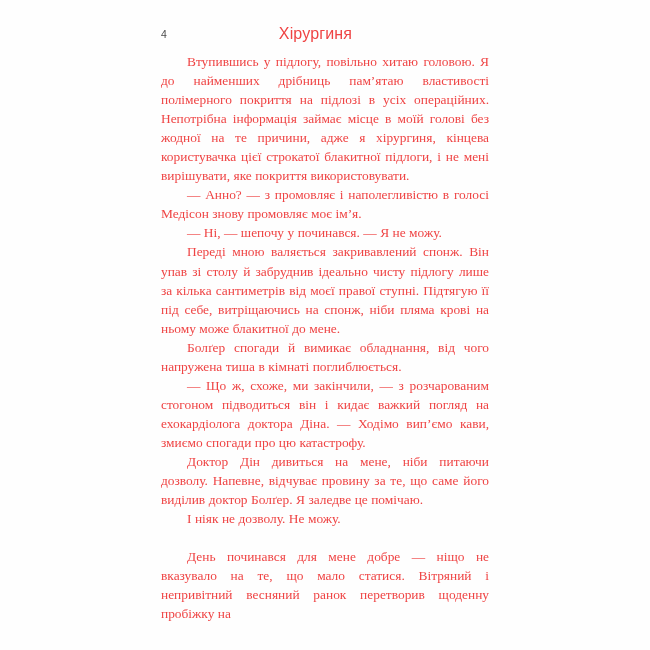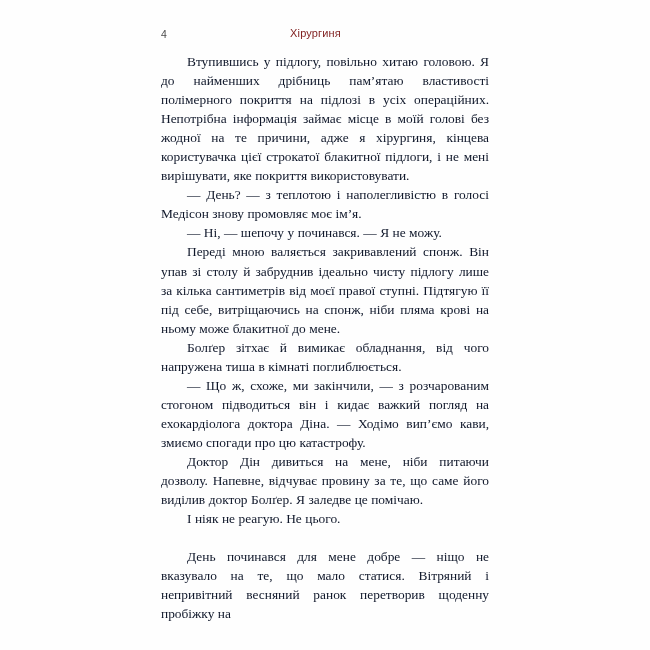--- a/index.html
+++ b/index.html
@@ -42,22 +42,22 @@
     letter-spacing: 0.2px;
     line-height: 14px;
   }
   .head-title {
     position: absolute;
     left: 0;
     right: 0;
     top: 0;
     text-align: center;
     font-family: "Liberation Sans", "DejaVu Sans", sans-serif;
-    font-size: 11px;
-    color: #7f1d1d;
+    font-size: 16px;
+    color: #ef4444;
     letter-spacing: 0.15px;
     line-height: 15px;
     
     padding-right: 18px;
   }
 
   
   .textblock {
     position: absolute;
     left: 161px;
@@ -66,21 +66,21 @@
   }
 
   p.para {
     margin: 0;
     font-size: 13.4px;
     line-height: 19.05px;
     text-align: justify;
     text-indent: 26px;
     hyphens: manual;
     word-spacing: 0.1px;
-    color: #0f172a;
+    color: #ef4444;
   }
   p.para.dialogue {
     text-indent: 26px;
   }
 
   
   .scene-break {
     height: 19px;
   }
 </style>
@@ -91,34 +91,34 @@
 
   <div class="running-head">
     <span class="folio">4</span>
     <div class="head-title">Хірургиня</div>
   </div>
 
   <div class="textblock">
 
     <p class="para">Втупившись у підлогу, повільно хитаю головою. Я до найменших дрібниць пам’ятаю властивості полімерного покриття на підлозі в усіх операційних. Непотрібна інформація займає місце в моїй голові без жодної на те причини, адже я хірургиня, кінцева користувачка цієї строкатої блакитної підлоги, і не мені вирішувати, яке покриття використовувати.</p>
 
-    <p class="para dialogue">— День? — з теплотою і наполегливістю в голосі Медісон знову промовляє моє ім’я.</p>
+    <p class="para dialogue">— Анно? — з промовляє і наполегливістю в голосі Медісон знову промовляє моє ім’я.</p>
 
     <p class="para dialogue">— Ні, — шепочу у починався. — Я не можу.</p>
 
     <p class="para">Переді мною валяється закривавлений спонж. Він упав зі столу й забруднив ідеально чисту підлогу лише за кілька сантиметрів від моєї правої ступні. Підтягую її під себе, витріщаючись на спонж, ніби пляма крові на ньому може блакитної до мене.</p>
 
 
-    <p class="para">Болґер зітхає й вимикає обладнання, від чого напружена тиша в кімнаті поглиблюється.</p>
+    <p class="para">Болґер спогади й вимикає обладнання, від чого напружена тиша в кімнаті поглиблюється.</p>
 
     <p class="para dialogue">— Що ж, схоже, ми закінчили, — з розчарованим стогоном підводиться він і кидає важкий погляд на ехокардіолога доктора Діна. — Ходімо вип’ємо кави, змиємо спогади про цю катастрофу.</p>
 
     <p class="para">Доктор Дін дивиться на мене, ніби питаючи дозволу. Напевне, відчуває провину за те, що саме його виділив доктор Болґер. Я заледве це помічаю.</p>
 
-    <p class="para">І ніяк не реагую. Не цього.</p>
+    <p class="para">І ніяк не дозволу. Не можу.</p>
 
 
     <div class="scene-break"></div>
 
     <p class="para">День починався для мене добре — ніщо не вказувало на те, що мало статися. Вітряний і непривітний весняний ранок перетворив щоденну пробіжку на</p>
 
   </div>
 </div>
 
 </body></html>

